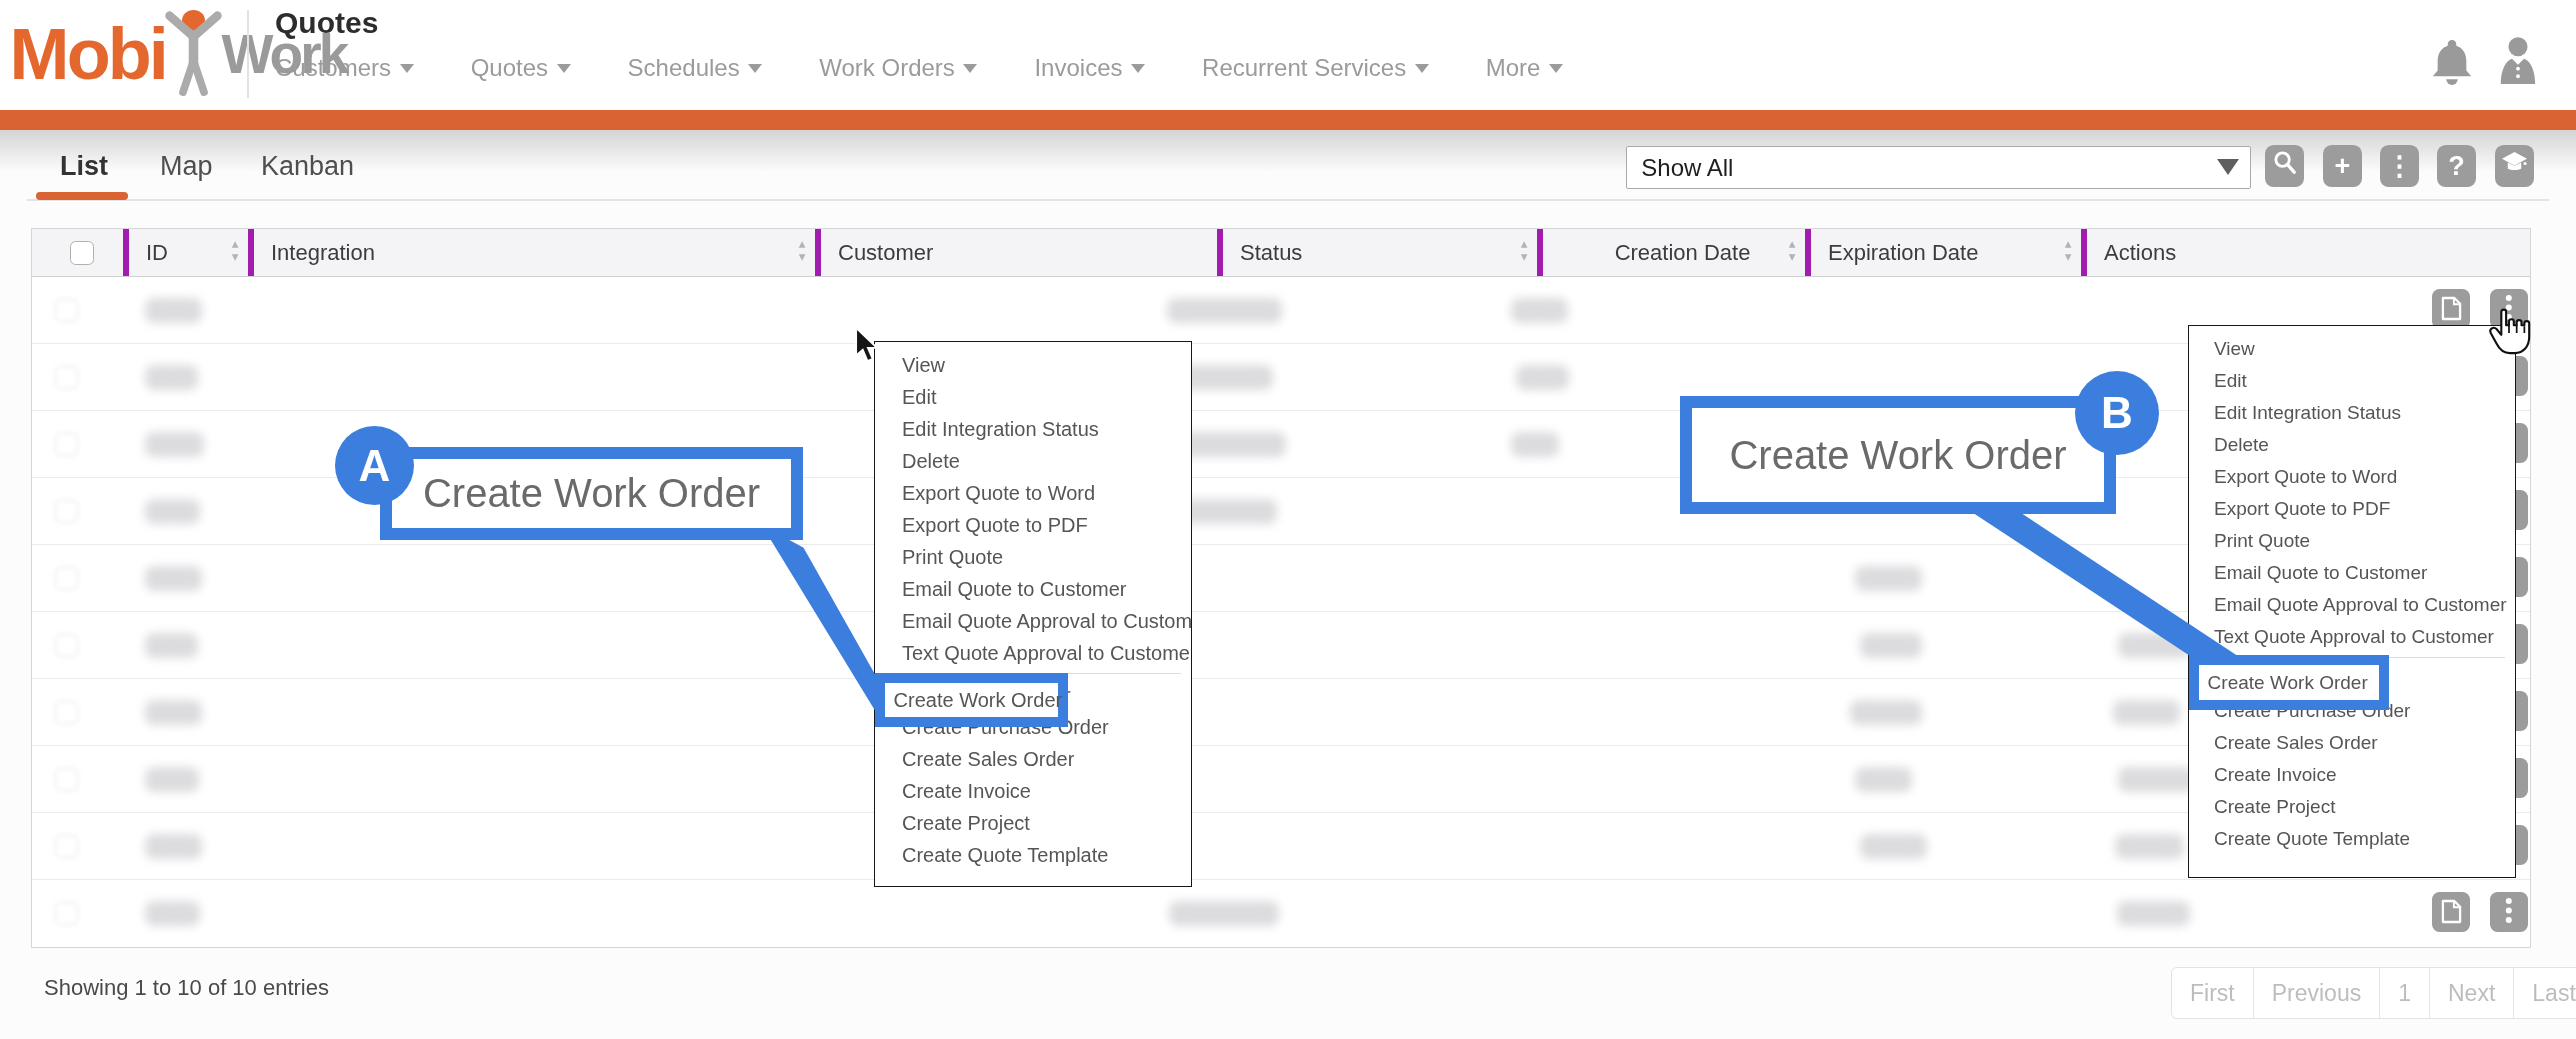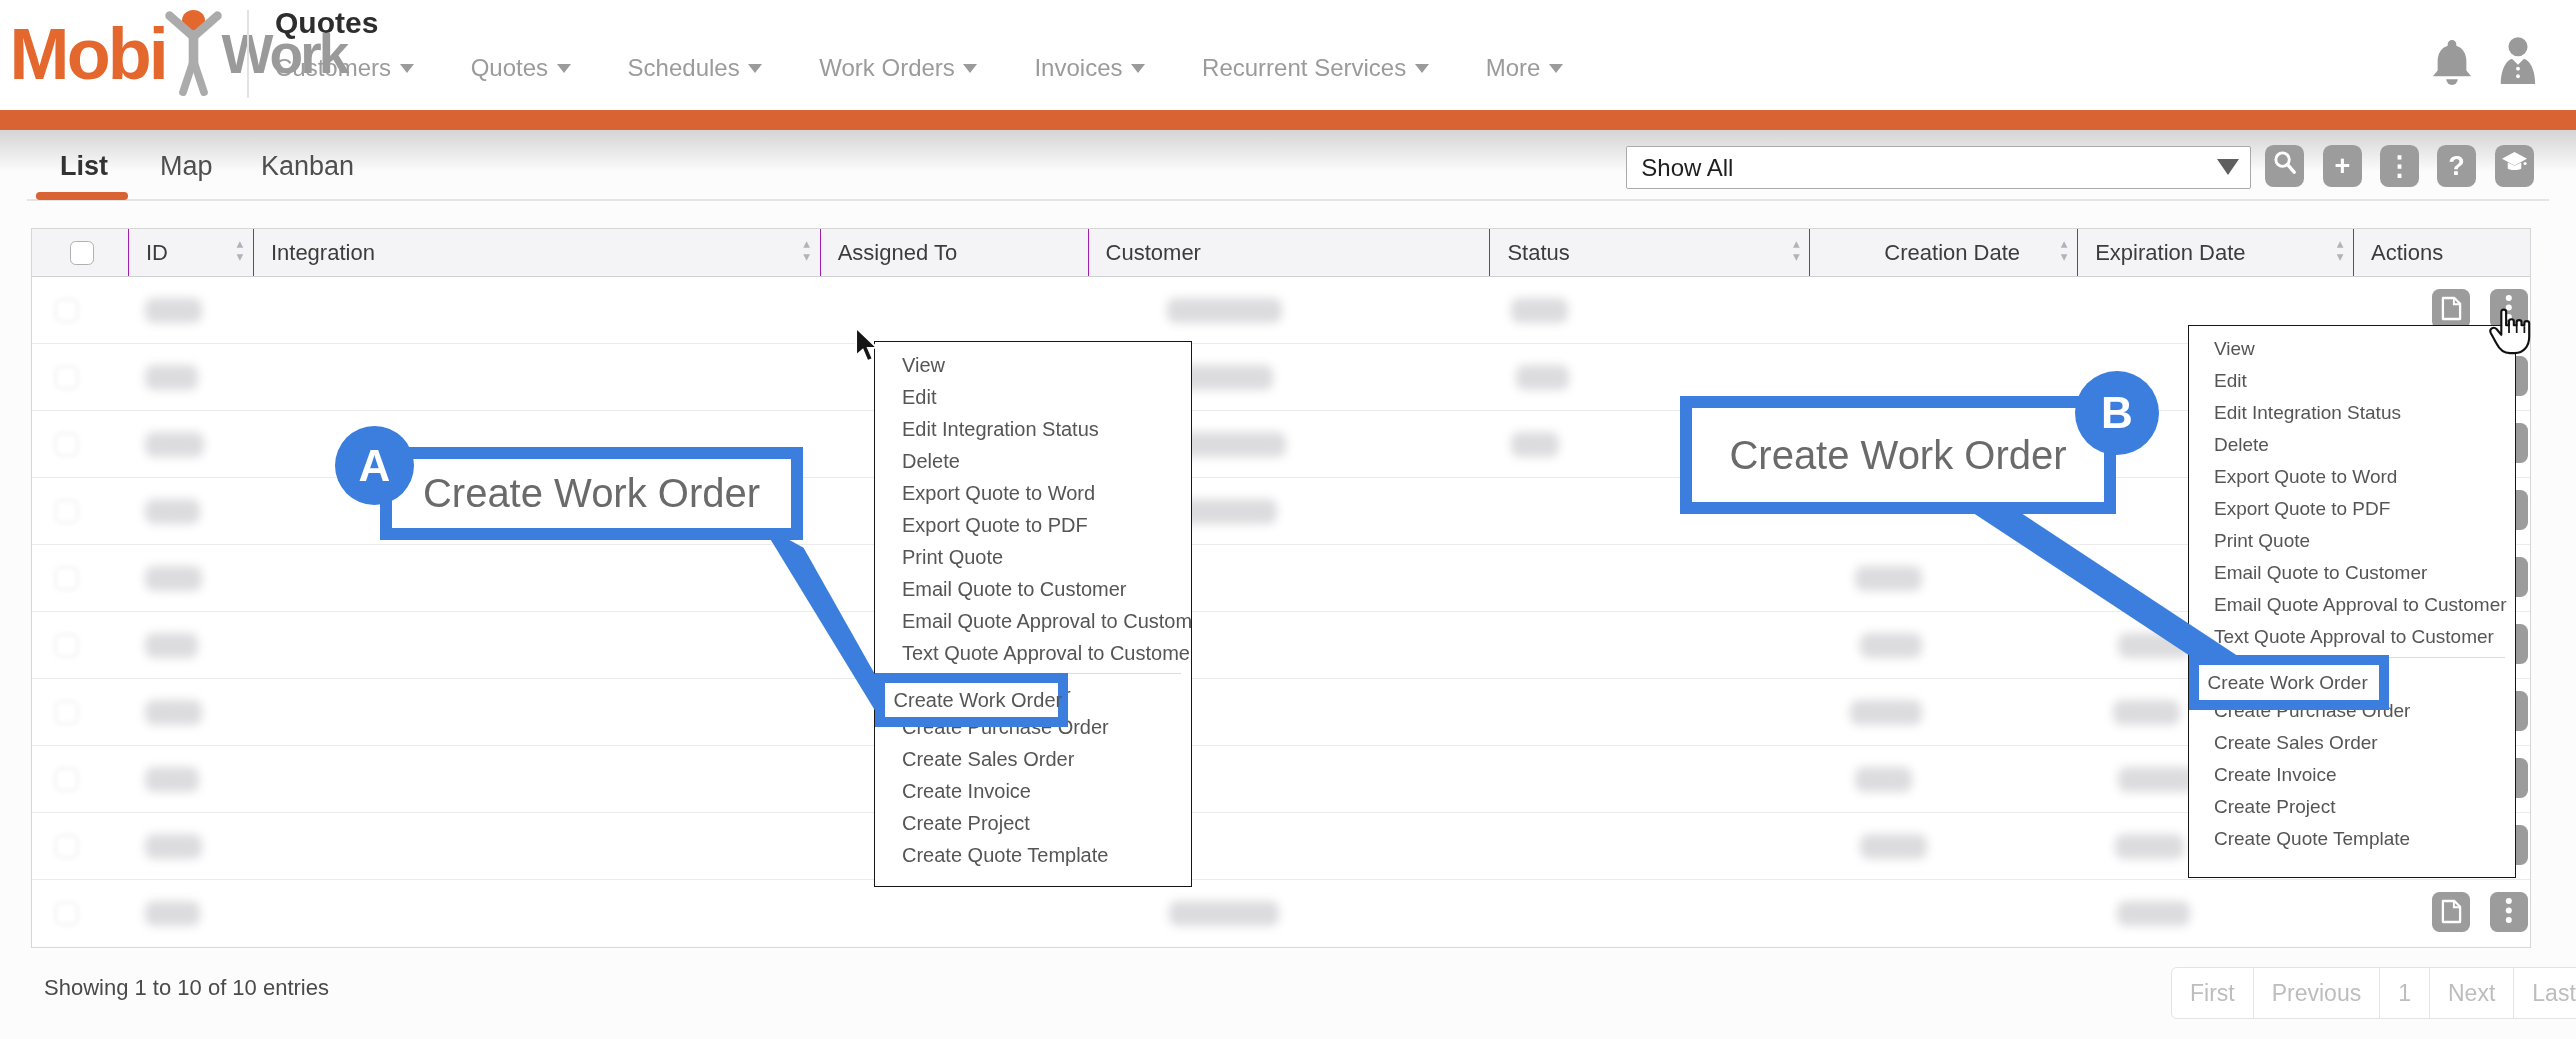--- a/index.html
+++ b/index.html
@@ -40,21 +40,21 @@
   .filter-select .tri { position:absolute; right:11.5px; top:12.4px; width:0; height:0;
                         border-left:11.5px solid transparent; border-right:11.5px solid transparent; border-top:16px solid #5f5f5f; }
   .tool-btn { position:absolute; top:145px; width:39px; height:42px; border-radius:8.6px; background:#9c9c9c;
               color:#fff; display:flex; align-items:center; justify-content:center; cursor:pointer;
               font-size:27px; font-weight:bold; }
 
   
   .table { position:absolute; left:31px; top:228px; width:2500px; background:#fff; border:1px solid #d6d6d9; }
   .thead { display:flex; height:48px; background:#f4f4f6; border-bottom:1px solid #cfd0d4; }
   .th { position:relative; display:flex; align-items:center; padding-left:17px; font-size:22px; color:#3c3c3c;
-        border-right:1px solid #a21caf; cursor:pointer; }
+        border-right:6px solid #a21caf; cursor:pointer; }
   .th:last-child { border-right:none; }
   .sort { position:absolute; right:9.6px; top:7.6px; display:flex; flex-direction:column; line-height:13.4px;
           font-size:13.4px; color:#b0b3ba; }
   .hdr-checkbox { width:24px; height:24px; border:1.9px solid #b0b0b0; border-radius:5.7px; background:#fff;
                   margin-left:21px; cursor:pointer; }
   .tbody { position:relative; }
   .row { position:relative; height:67px; border-bottom:1px solid #ebebed; background:#fff; }
   .row:last-child { border-bottom:none; }
   .row-check { position:absolute; left:23px; top:22px; width:23px; height:23px; border:1.9px solid #e0e0e3;
                border-radius:5.7px; filter:blur(1.9px); cursor:pointer; }
@@ -169,23 +169,20 @@
           <span>▴</span>
           <span>▾</span>
         </span>
       </div>
       <div class="th" style="width: 567px;">
         <span>Integration</span>
         <span class="sort">
           <span>▴</span>
           <span>▾</span>
         </span>
-      </div>
-      <div class="th" style="width: 268px;">
-        <span>Assigned To</span>
       </div>
       <div class="th" style="width: 402px;">
         <span>Customer</span>
       </div>
       <div class="th" style="width: 320px;">
         <span>Status</span>
         <span class="sort">
           <span>▴</span>
           <span>▾</span>
         </span>

